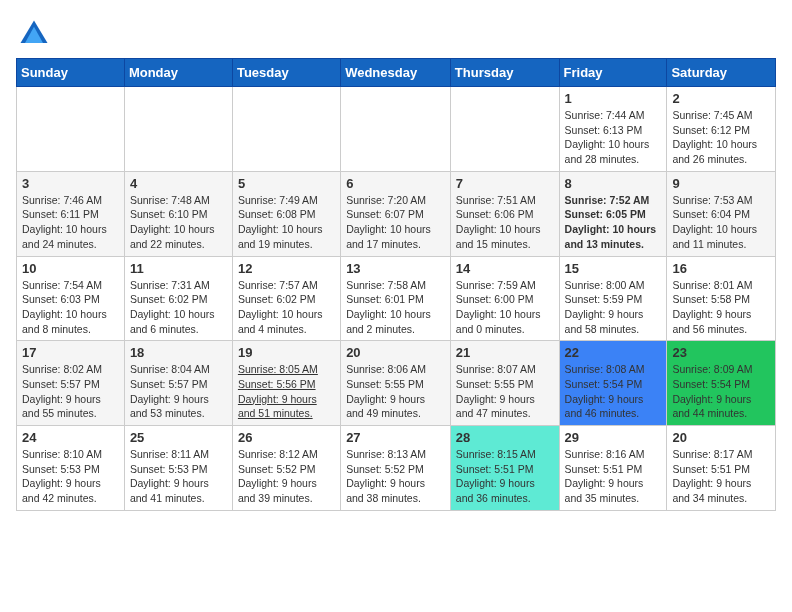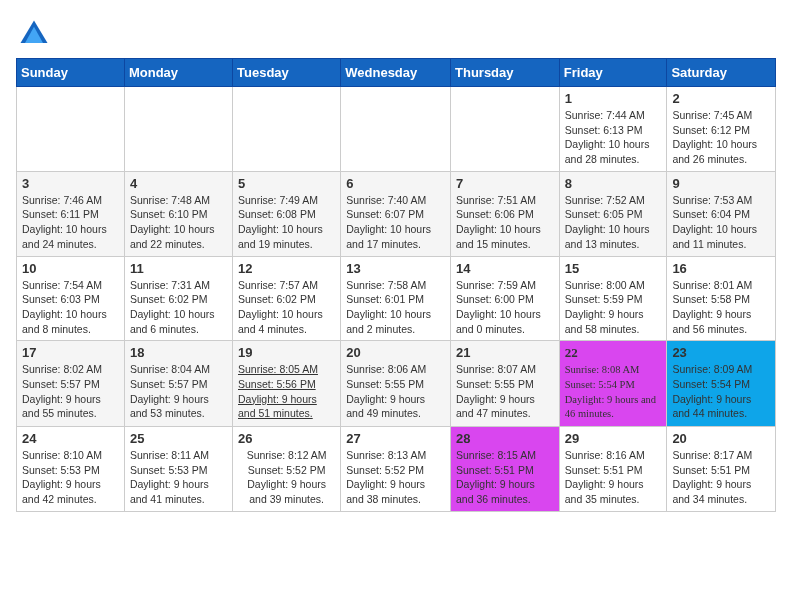--- a/index.html
+++ b/index.html
@@ -155,33 +155,33 @@
 Daylight: 10 hours and 22 minutes.</div>
         </td>
         <td style="background: rgb(245, 245, 245);">
           <span class="day-number">5</span>
           <div class="day-info" style="white-space: pre-line;">Sunrise: 7:49 AM
 Sunset: 6:08 PM
 Daylight: 10 hours and 19 minutes.</div>
         </td>
         <td style="background: rgb(245, 245, 245);">
           <span class="day-number">6</span>
-          <div class="day-info" style="white-space: pre-line;">Sunrise: 7:40 AM
+          <div class="day-info" style="white-space: pre-line;">Sunrise: 7:20 AM
 Sunset: 6:07 PM
 Daylight: 10 hours and 17 minutes.</div>
         </td>
         <td style="background: rgb(245, 245, 245);">
           <span class="day-number">7</span>
           <div class="day-info" style="white-space: pre-line;">Sunrise: 7:51 AM
 Sunset: 6:06 PM
 Daylight: 10 hours and 15 minutes.</div>
         </td>
         <td style="background: rgb(245, 245, 245);">
           <span class="day-number">8</span>
-          <div class="day-info" style="white-space: pre-line;">Sunrise: 7:52 AM
+          <div class="day-info" style="white-space: pre-line; font-weight: bold;">Sunrise: 7:52 AM
 Sunset: 6:05 PM
 Daylight: 10 hours and 13 minutes.</div>
         </td>
         <td style="background: rgb(245, 245, 245);">
           <span class="day-number">9</span>
           <div class="day-info" style="white-space: pre-line;">Sunrise: 7:53 AM
 Sunset: 6:04 PM
 Daylight: 10 hours and 11 minutes.</div>
         </td>
       </tr>
@@ -253,27 +253,27 @@
           <div class="day-info" style="white-space: pre-line;">Sunrise: 8:06 AM
 Sunset: 5:55 PM
 Daylight: 9 hours and 49 minutes.</div>
         </td>
         <td style="background: rgb(245, 245, 245);">
           <span class="day-number">21</span>
           <div class="day-info" style="white-space: pre-line;">Sunrise: 8:07 AM
 Sunset: 5:55 PM
 Daylight: 9 hours and 47 minutes.</div>
         </td>
-        <td style="background: #d946ef; font-family: Liberation Serif, serif;">
+        <td style="background: #3b82f6;">
           <span class="day-number">22</span>
           <div class="day-info" style="white-space: pre-line;">Sunrise: 8:08 AM
 Sunset: 5:54 PM
 Daylight: 9 hours and 46 minutes.</div>
         </td>
-        <td style="background: #0ea5e9;">
+        <td style="background: #22c55e;">
           <span class="day-number">23</span>
           <div class="day-info" style="white-space: pre-line;">Sunrise: 8:09 AM
 Sunset: 5:54 PM
 Daylight: 9 hours and 44 minutes.</div>
         </td>
       </tr>
       <tr>
         <td style="background: rgb(255, 255, 255);">
           <span class="day-number">24</span>
           <div class="day-info" style="white-space: pre-line;">Sunrise: 8:10 AM
@@ -281,31 +281,31 @@
 Daylight: 9 hours and 42 minutes.</div>
         </td>
         <td style="background: rgb(255, 255, 255);">
           <span class="day-number">25</span>
           <div class="day-info" style="white-space: pre-line;">Sunrise: 8:11 AM
 Sunset: 5:53 PM
 Daylight: 9 hours and 41 minutes.</div>
         </td>
         <td style="background: rgb(255, 255, 255);">
           <span class="day-number">26</span>
-          <div class="day-info" style="white-space: pre-line; text-align: center;">Sunrise: 8:12 AM
+          <div class="day-info" style="white-space: pre-line;">Sunrise: 8:12 AM
 Sunset: 5:52 PM
 Daylight: 9 hours and 39 minutes.</div>
         </td>
         <td style="background: rgb(255, 255, 255);">
           <span class="day-number">27</span>
           <div class="day-info" style="white-space: pre-line;">Sunrise: 8:13 AM
 Sunset: 5:52 PM
 Daylight: 9 hours and 38 minutes.</div>
         </td>
-        <td style="background: #d946ef; margin-left: 17px;">
+        <td style="background: #5eead4; margin-left: 17px;">
           <span class="day-number">28</span>
           <div class="day-info" style="white-space: pre-line;">Sunrise: 8:15 AM
 Sunset: 5:51 PM
 Daylight: 9 hours and 36 minutes.</div>
         </td>
         <td style="background: rgb(255, 255, 255);">
           <span class="day-number">29</span>
           <div class="day-info" style="white-space: pre-line;">Sunrise: 8:16 AM
 Sunset: 5:51 PM
 Daylight: 9 hours and 35 minutes.</div>

